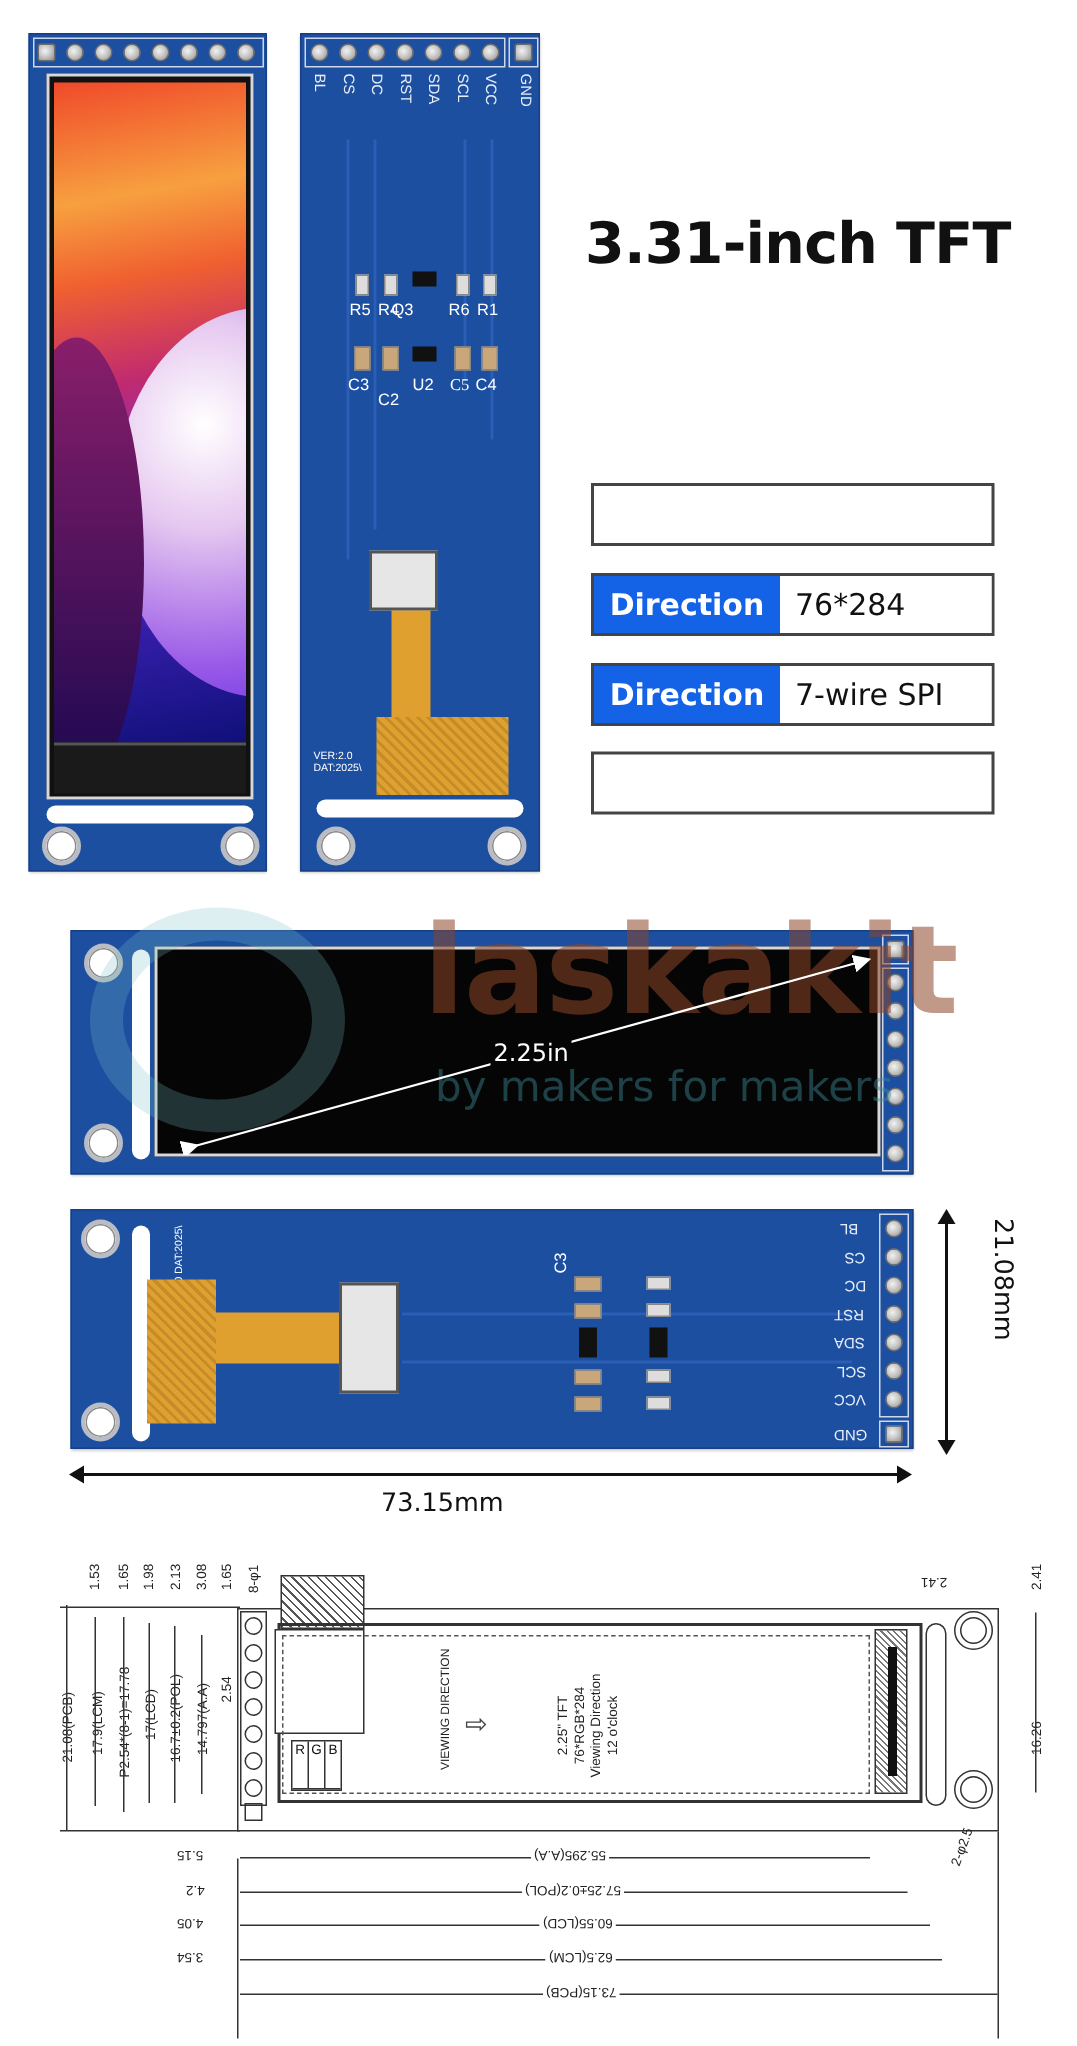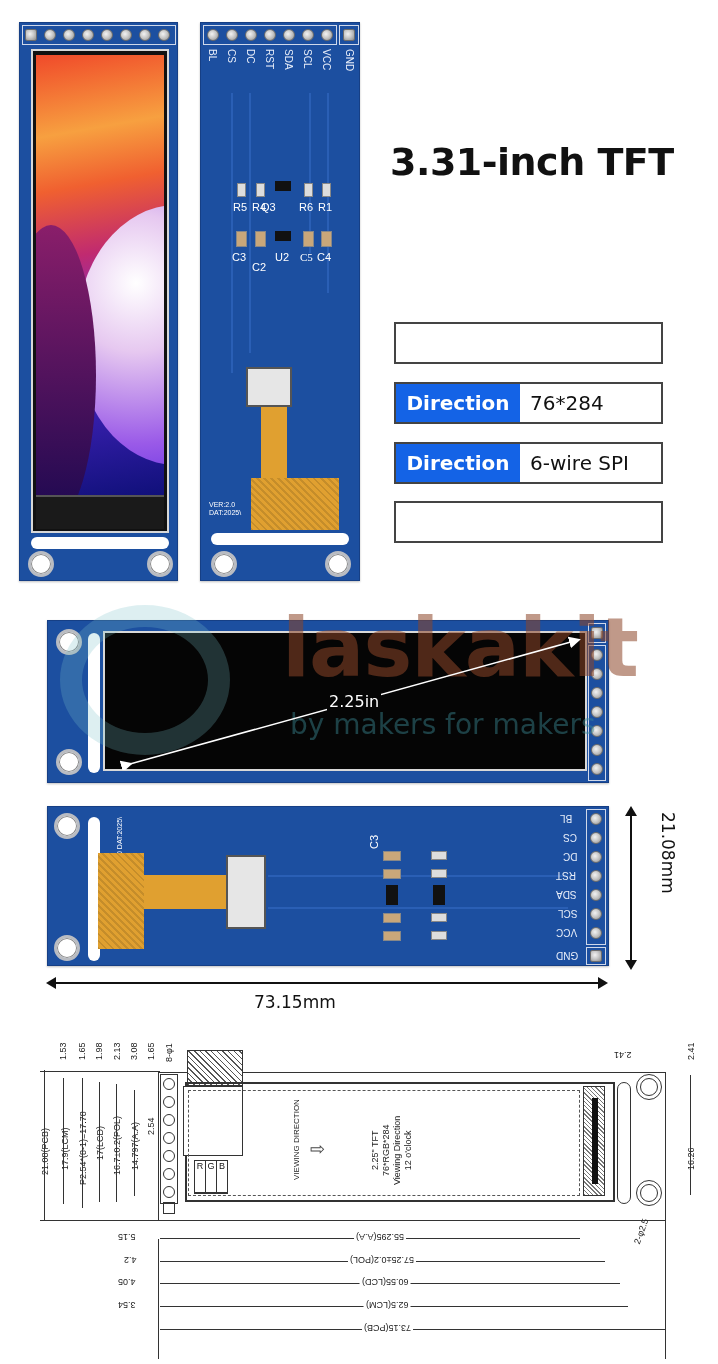--- a/index.html
+++ b/index.html
@@ -108,21 +108,21 @@
 <div class="abs" style="left:390px;top:140px;font-size:38px;font-weight:bold;color:#111;font-family:'DejaVu Sans',sans-serif;white-space:nowrap;letter-spacing:-0.5px">3.31-inch TFT</div>
 
 <div class="spec-row" style="top:322px">
 </div>
 <div class="spec-row" style="top:382px">
   <div class="spec-k">Direction</div>
   <div class="spec-v">76*284</div>
 </div>
 <div class="spec-row" style="top:442px">
   <div class="spec-k">Direction</div>
-  <div class="spec-v">6-wire SPI</div>
+  <div class="spec-v">7-wire SPI</div>
 </div>
 <div class="spec-row" style="top:501px">
 </div>
 
 <div class="abs pcb" style="left:47px;top:620px;width:562px;height:163px;">
   <div class="hole" style="left:8px;top:8px"></div>
   <div class="hole" style="left:8px;top:128px"></div>
   <div class="slot" style="left:40px;top:12px;width:12px;height:140px"></div>
   <div class="abs" style="left:55px;top:10px;width:484px;height:140px;background:#050505;border:2px solid #d8d8d8"></div>
   <div class="abs" style="left:540px;top:2px;width:18px;height:20px;border:1px solid #cfd8ea"></div>

